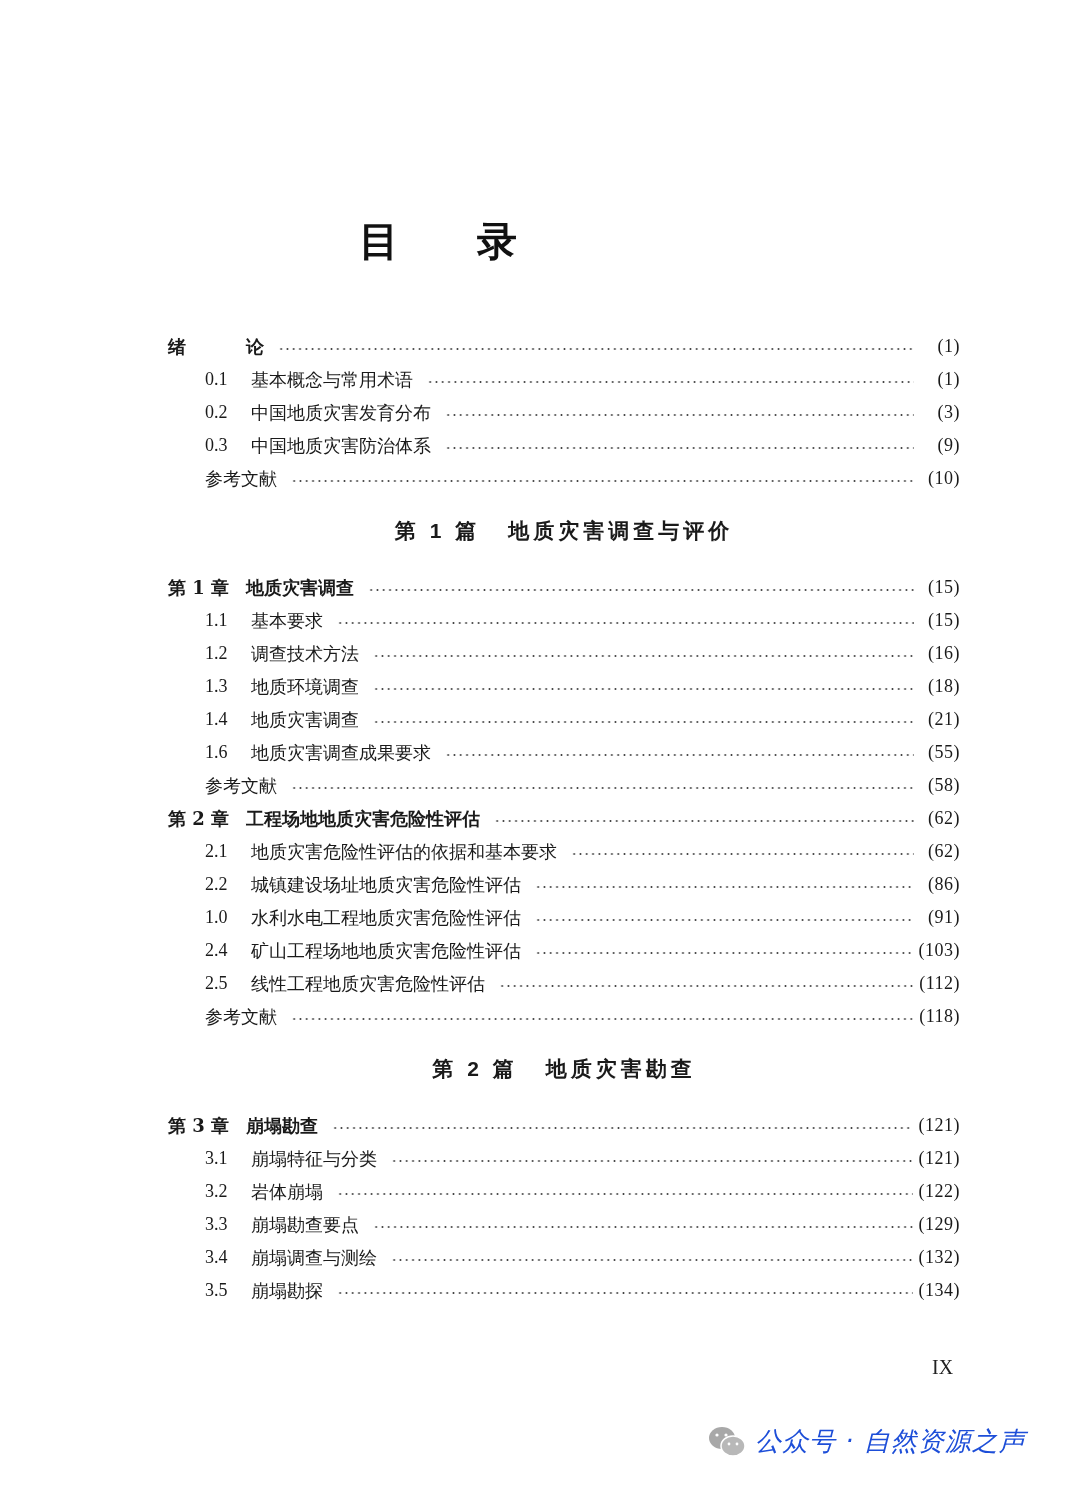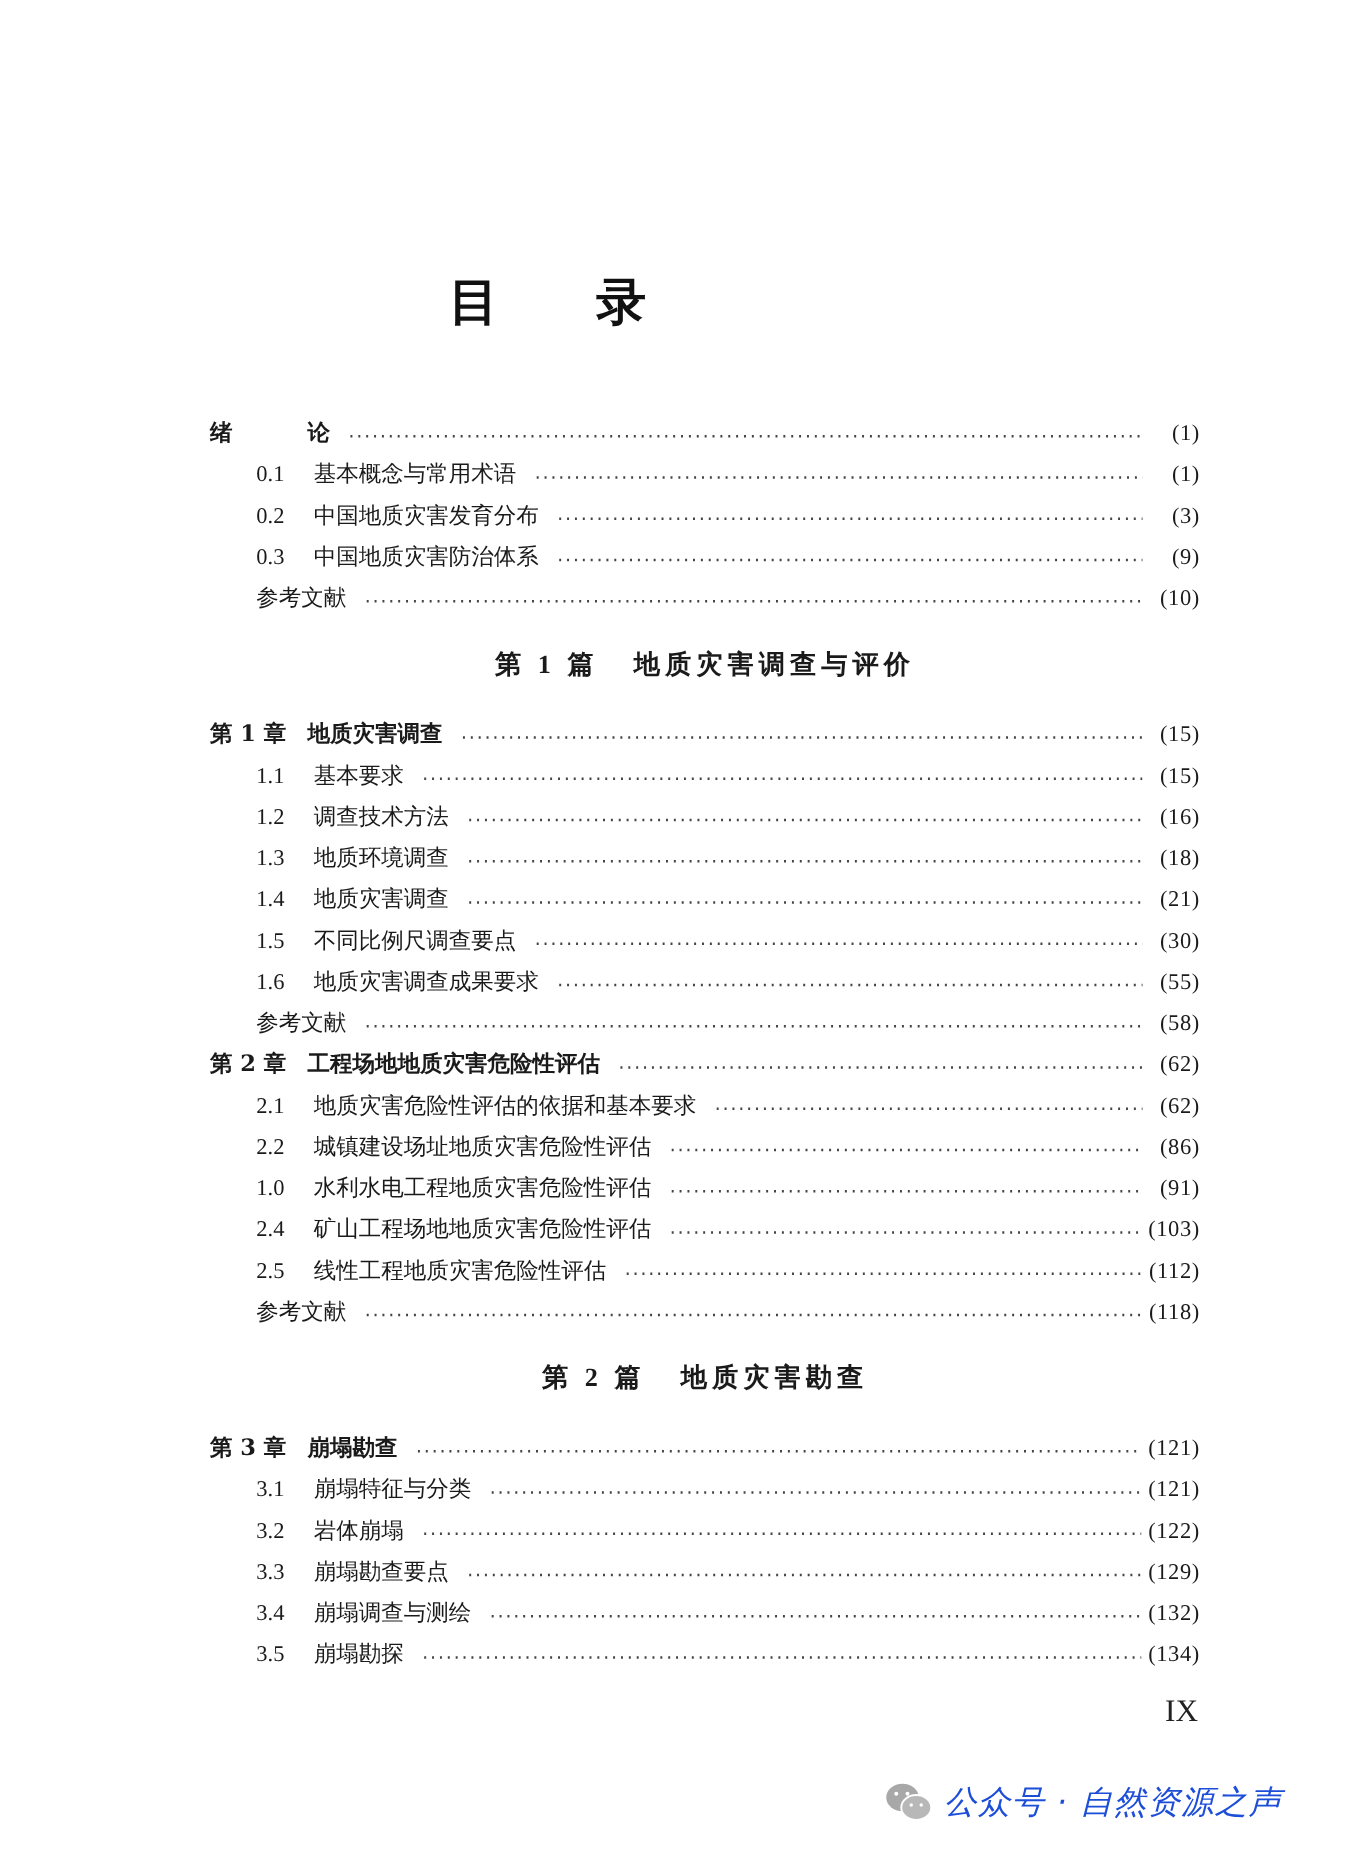--- a/index.html
+++ b/index.html
@@ -19,24 +19,24 @@
   .row.chapter .chlabel { display: inline-block; width: 78px; font-weight: bold; }
   .row .title { white-space: nowrap; padding-right: 8px; }
   .row .leader { flex: 1; height: 2px; margin: 0 6px;
          background-image: radial-gradient(circle, #444 0.9px, transparent 1.1px);
          background-size: 6.3px 2px; background-repeat: repeat-x; align-self: center; margin-top: 4px; }
   .row .page { font-family: "Liberation Serif", serif; font-size: 18px; white-space: nowrap; min-width: 40px; text-align: right; letter-spacing: 0.5px; }
   .row.intro .title { letter-spacing: 0; }
   .row.intro .t1 { display: inline-block; width: 78px; font-weight: bold; }
   .row.intro .t2 { font-weight: bold; }
   .part { height: 56px; display: flex; align-items: center; justify-content: center;
-         font-size: 21px; font-weight: bold; font-family: Liberation Serif, serif; letter-spacing: 4px; margin: 8px 0 12px 0; }
+         font-size: 21px; font-weight: bold; font-family: Liberation Sans, sans-serif; letter-spacing: 4px; margin: 8px 0 12px 0; }
   .part .pnum { margin-right: 28px; }
   .roman { position: absolute; top: 1356px; left: 932px; font-family: "Liberation Serif", serif;
-         font-size: 25px; color: #222; }
+         font-size: 20px; color: #222; }
   .watermark { position: absolute; top: 1424px; left: 707px; display: flex; align-items: center;
          color: #1d4ed8; font-family: "DejaVu Sans", sans-serif; font-size: 26px; letter-spacing: 1px; font-style: italic; }
   .watermark svg { margin-right: 8px; }
 </style>
 </head>
 <body>
 
 <div class="page-title">
   <span>目</span><span class="gap"></span><span>录</span>
 </div>
@@ -100,26 +100,20 @@
     <span class="num">1.3</span>
     <span class="title">地质环境调查</span>
     <span class="leader"></span>
     <span class="page">(18)</span>
   </div>
   <div class="row sub">
     <span class="num">1.4</span>
     <span class="title">地质灾害调查</span>
     <span class="leader"></span>
     <span class="page">(21)</span>
-  </div>
-  <div class="row sub">
-    <span class="num">1.5</span>
-    <span class="title">不同比例尺调查要点</span>
-    <span class="leader"></span>
-    <span class="page">(30)</span>
   </div>
   <div class="row sub">
     <span class="num">1.6</span>
     <span class="title">地质灾害调查成果要求</span>
     <span class="leader"></span>
     <span class="page">(55)</span>
   </div>
   <div class="row sub">
     <span class="title">参考文献</span>
     <span class="leader"></span>

